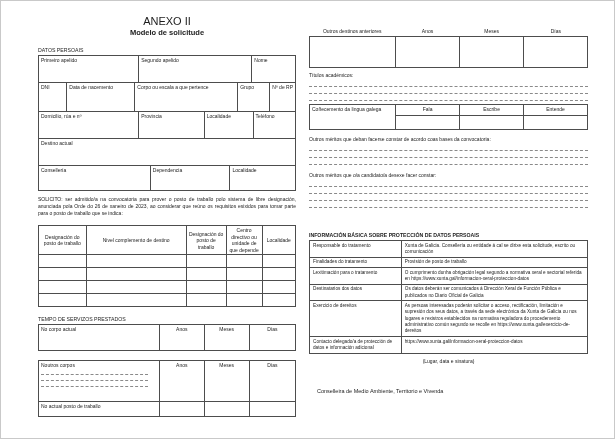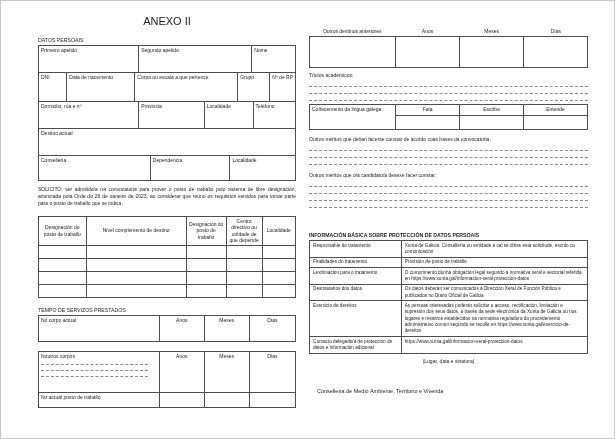--- a/index.html
+++ b/index.html
@@ -66,20 +66,21 @@
 </style>
 </head>
 <body>
 
 <div class="sheet">
 
   <div class="col-left">
 
     <div class="title-block">
       <div class="title-line1">ANEXO II</div>
+      <div class="title-line2">Modelo de solicitude</div>
     </div>
 
     <div class="caption">DATOS PERSOAIS</div>
 
     <table>
       <colgroup>
           <col style="width:39%">
           <col style="width:44%">
           <col style="width:17%">
         </colgroup>

